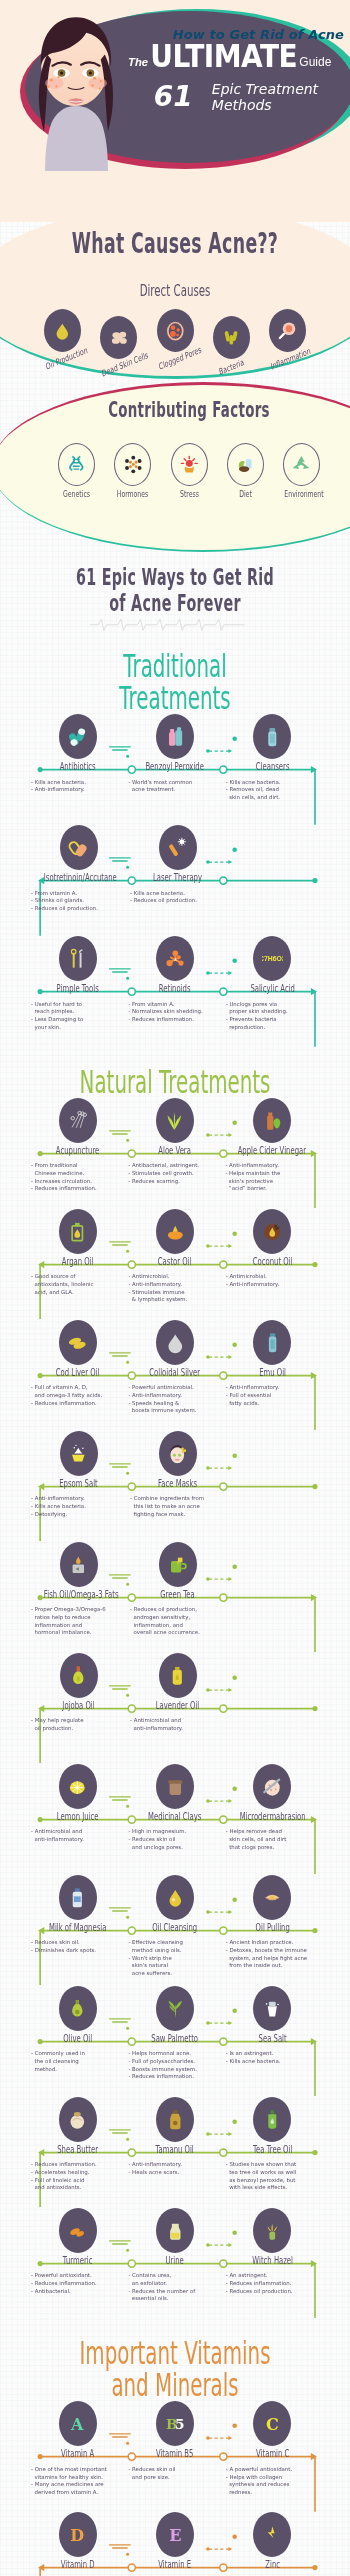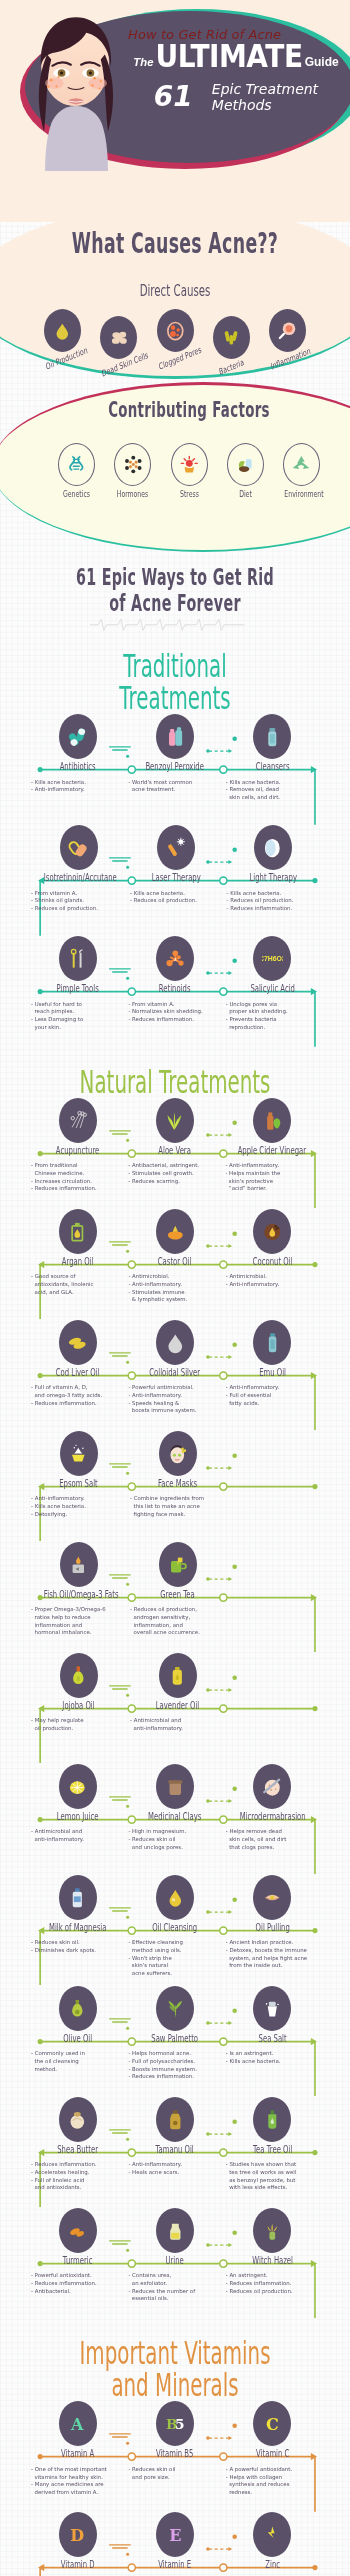--- a/index.html
+++ b/index.html
@@ -45,38 +45,38 @@
     background: #c2315a;
   }
   .hdr-blob-main {
     left: 25px; top: 11.3px; width: 329px; height: 152px;
     background: #5a5068;
   }
   .hdr-text { position: absolute; left: 128px; top: 27px; width: 216px; color:#fff; }
   .hdr-line1 {
     font-family: "DejaVu Sans", sans-serif;
     font-style: italic; font-size: 13px; letter-spacing: 0.1px;
-    text-align: left; color:#7f1d1d; font-weight:400;
+    text-align: right; color:#0c4a6e; font-weight:700;
   }
   .hdr-ultimate {
-    display:flex; align-items:baseline; justify-content:center; gap:2.1px; margin-top:2.1px;
+    display:flex; align-items:baseline; justify-content:flex-start; gap:2.1px; margin-top:2.1px;
   }
   .hdr-the {
     font-family: "Liberation Sans", sans-serif; font-size:11.3px;
     font-weight:700; font-style:italic;
   }
   .hdr-ult {
     font-family: "DejaVu Sans", sans-serif;
     font-size: 28px; font-weight: 700; letter-spacing: -0.5px;
     line-height: .95;
     -webkit-text-stroke: 0px;
     text-shadow: 1px 0 0 #5a5068, -1px 0 0 #5a5068;
     transform: scaleY(1.15);
   }
-  .hdr-guide { font-size: 12px; font-weight:700; font-family:"Liberation Sans",sans-serif; }
+  .hdr-guide { font-size: 12px; font-weight:400; font-family:"Liberation Sans",sans-serif; }
   .hdr-sub { display:flex; align-items:center; justify-content:center; gap:19px; margin-top:10.3px;}
   .hdr-61 {
     font-family: "DejaVu Sans", sans-serif;
     font-size: 28px; font-weight: 700; font-style: italic; line-height:.9;
   }
   .hdr-epic {
     font-family: "DejaVu Sans", sans-serif;
     font-style: italic; font-size: 14px; line-height:1.15; font-weight:300;
   }
   
@@ -500,34 +500,20 @@
                     <path d="M26 1v4M26 11v4M19 8h4M29 8h4M21 3l3 3M31 3l-3 3M21 13l3-3M31 13l-3-3"></path>
                   </g>
                 </svg>
               </div>
               <div class="cell-title">Laser Therapy</div>
               <div class="cell-body">
                 <div>- Kills acne bacteria.</div>
                 <div>- Reduces oil production.</div>
               </div>
             </div>
-            <div class="cell">
-              <div class="ic-oval">
-                <svg viewBox="0 0 36 36" width="20.6" height="23">
-                  <ellipse cx="18" cy="19" rx="13" ry="16" fill="#fff"></ellipse>
-                  <ellipse cx="15" cy="19" rx="9" ry="14" fill="#cfe6f5"></ellipse>
-                </svg>
-              </div>
-              <div class="cell-title">Light Therapy</div>
-              <div class="cell-body">
-                <div>- Kills acne bacteria.</div>
-                <div>- Reduces oil production.</div>
-                <div>- Reduces inflammation.</div>
-              </div>
-            </div>
           </div>
         </div>
         <div class="trow">
           <svg class="path" viewBox="0 0 680 215" preserveAspectRatio="none">
             <g stroke="#2bbfa0" stroke-width="3.2" fill="none">
               <path d="M78 108 H612"></path>
               <path d="M612 108 V215"></path>
             </g>
             <g fill="#2bbfa0">
               <circle cx="78" cy="108" r="5"></circle>

